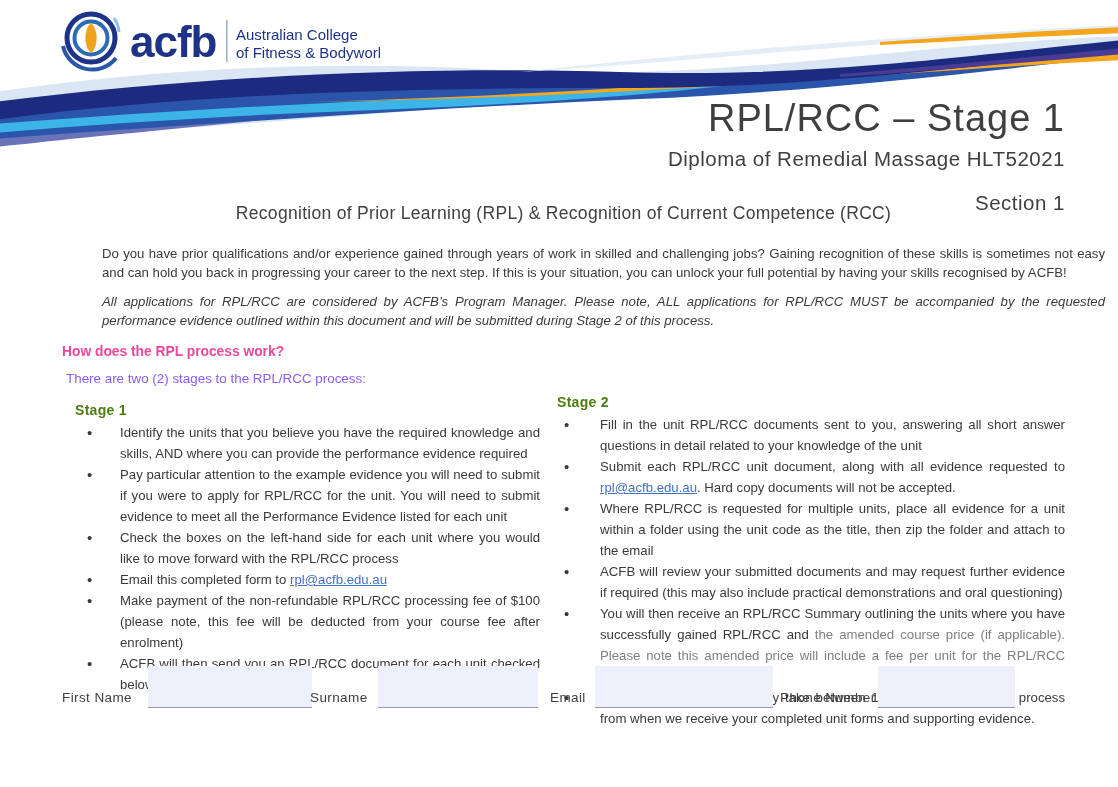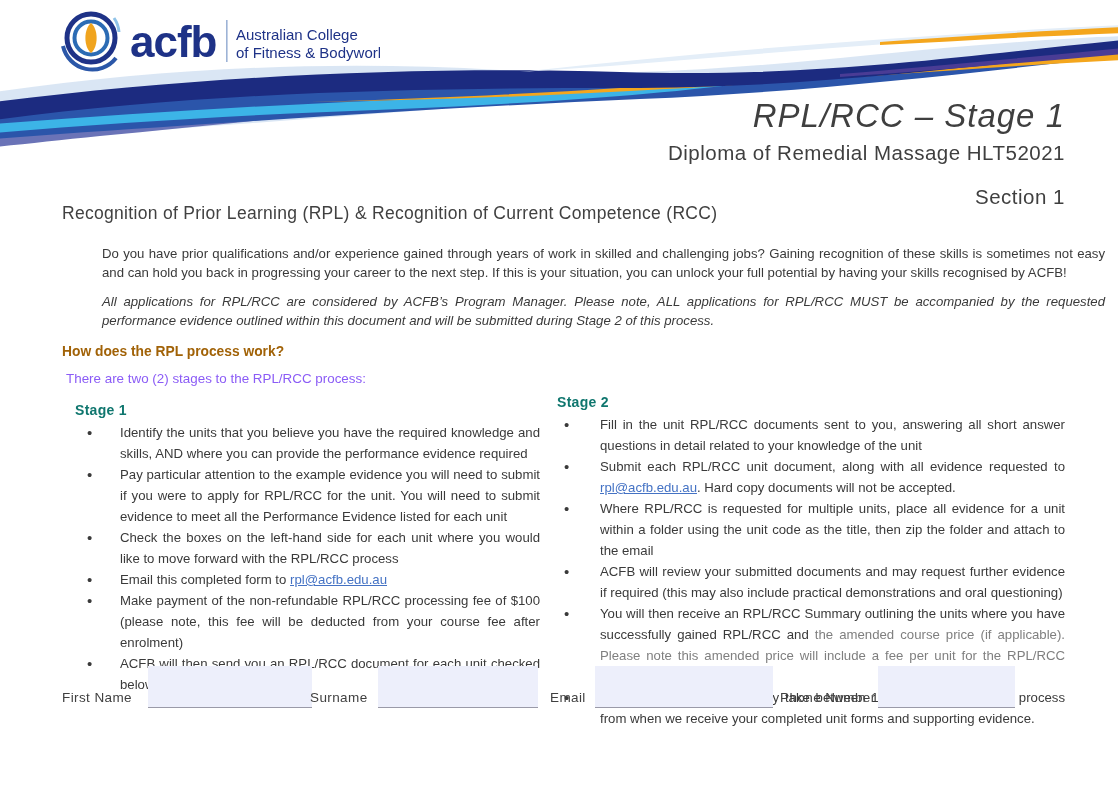--- a/index.html
+++ b/index.html
@@ -4,38 +4,38 @@
 <style>
   html,body{margin:0;padding:0;background:#ffffff;}
   .page{
     position:relative;width:1118px;height:728px;background:#ffffff;overflow:hidden;
     font-family:"Liberation Sans",sans-serif;color:#3a3a3a;
   }
   
   .wave{position:absolute;left:0;top:0;width:1118px;height:160px;}
   .logo{position:absolute;left:60px;top:8px;width:320px;height:64px;}
   .title-block{position:absolute;right:53px;top:98px;text-align:right;color:#3f3f3f;}
-  .page-title{font-size:33px;letter-spacing:1px;line-height:1.1;font-weight:400;font-style:italic;}
+  .page-title{font-size:38px;letter-spacing:1px;line-height:1.1;font-weight:400;}
   .page-subtitle{font-size:20.5px;letter-spacing:.5px;margin-top:7px;}
   .page-section{font-size:20.5px;letter-spacing:.5px;margin-top:20px;}
   
   .intro-heading{position:absolute;left:62px;top:203px;width:1003px;font-size:17.5px;
-    letter-spacing:.3px;color:#414141;font-weight:400;}
+    letter-spacing:.3px;color:#414141;font-weight:400;text-align:center;}
   .para{position:absolute;left:62px;width:1003px;font-size:13.2px;line-height:19px;
     text-align:justify;color:#3a3a3a;margin-left:40px;}
   .para1{top:244px;}
   .para2{top:292px;font-style:italic;}
   .process-heading{position:absolute;left:62px;top:344px;font-size:13.8px;font-weight:bold;
-    color:#a16207;}
+    color:#ec4899;}
   .process-lead{position:absolute;left:66px;top:371px;font-size:13.4px;color:#8b5cf6;}
   
   .stage-col{position:absolute;font-size:13.2px;}
   .stage1-col{left:75px;top:402px;width:465px;}
   .stage2-col{left:557px;top:394px;width:508px;}
-  .stage-title{font-weight:bold;font-size:14px;color:#0f766e;margin:0 0 4px 0;letter-spacing:.3px;}
+  .stage-title{font-weight:bold;font-size:14px;color:#4d7c0f;margin:0 0 4px 0;letter-spacing:.3px;}
   ul.bullets{list-style:none;margin:0;padding:0;}
   ul.bullets li{position:relative;padding-left:45px;line-height:21px;text-align:justify;color:#3a3a3a;}
   .stage2-col ul.bullets li{padding-left:43px;}
   ul.bullets li::before{content:"\2022";position:absolute;left:12px;top:0;font-size:15px;color:#3a3a3a;}
   .stage2-col ul.bullets li::before{left:7px;}
   a.link{color:#4472C4;text-decoration:underline;cursor:pointer;}
   .gray{color:#7f7f7f;}
   
   .flabel{position:absolute;top:690px;font-size:13.5px;color:#3f3f3f;letter-spacing:.4px;white-space:nowrap;}
   .fbox{position:absolute;top:666px;height:42px;background:#edeffb;border:none;

